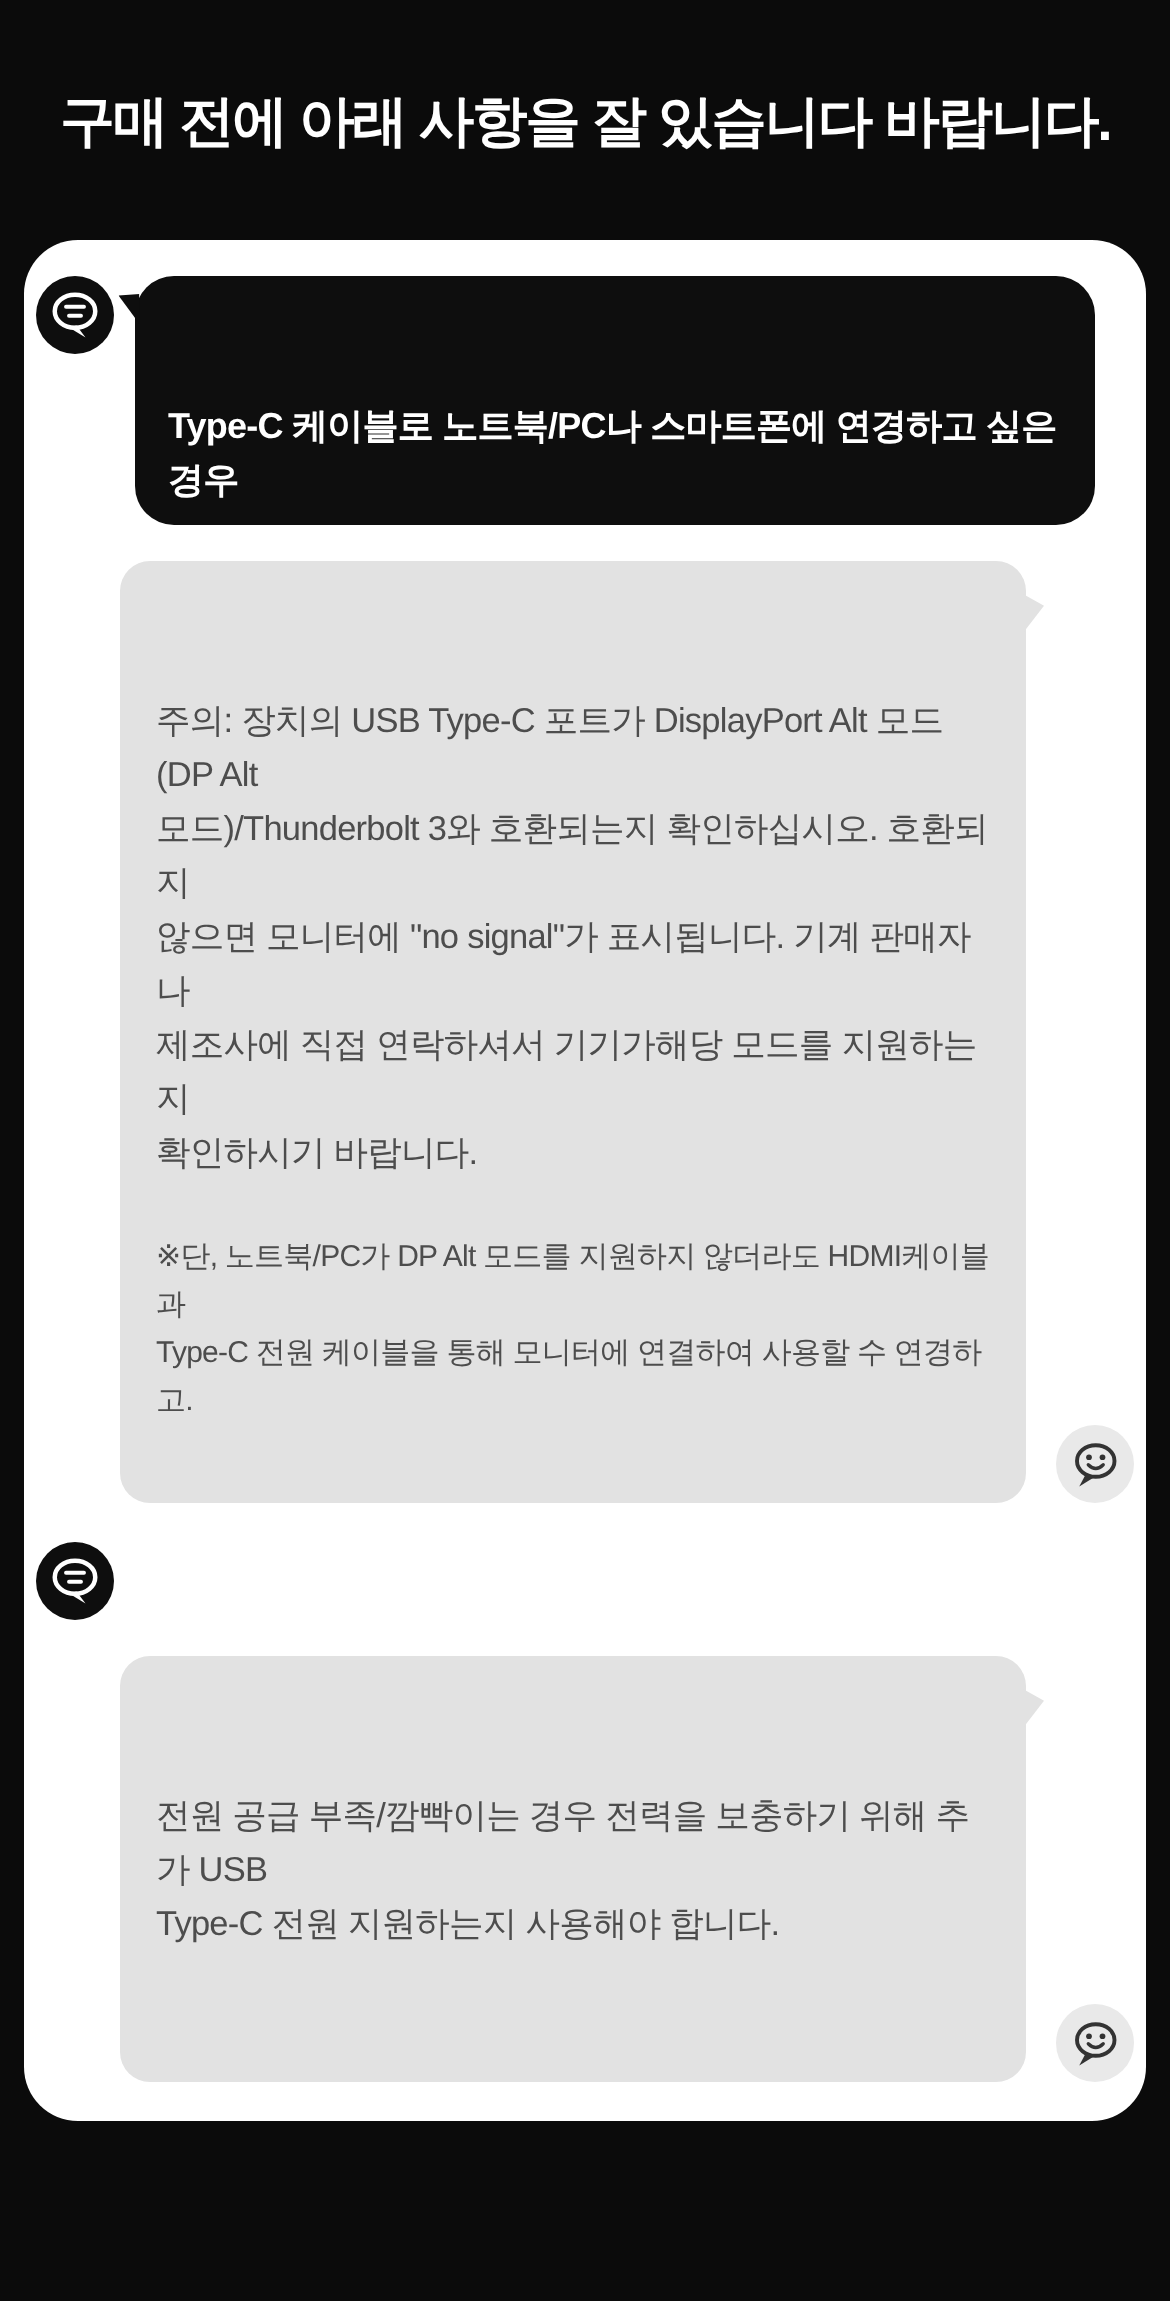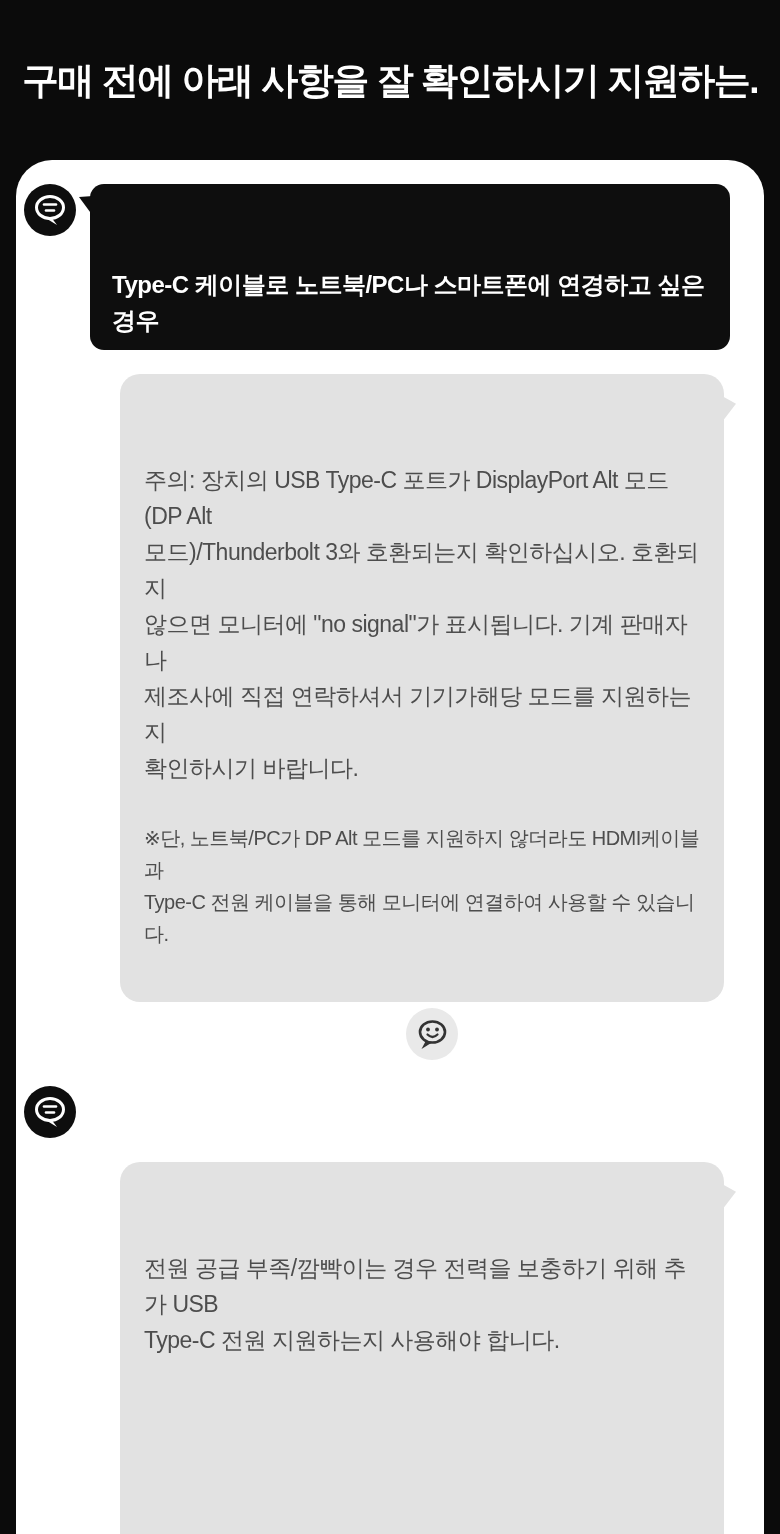--- a/index.html
+++ b/index.html
@@ -39,40 +39,39 @@
     margin-right:14px;
   }
   .q-bubble {
     position:relative;
     background:#0e0e0e;
     color:#ffffff;
     font-size:24px;
     font-weight:700;
     line-height:36px;
     letter-spacing:-0.5px;
-    border-radius:14px;
+    border-radius:26px;
     padding:11px 22px;
     white-space:pre-line;
     width:fit-content;
     max-width:640px;
   }
   .q-tail {
     position:absolute;
     left:-11px; top:12px;
     width:14px; height:20px;
     background:#0e0e0e;
     clip-path:polygon(0 5%, 100% 0, 100% 100%);
   }
   
   .a-row {
     display:flex;
-    align-items:center;
+    align-items:flex-end;
     padding-left:64px;
     margin-bottom:26px;
-    flex-direction:column;
   }
   .a-bubble {
     position:relative;
     background:#e2e2e2;
     color:#4d4d4d;
     font-size:23px;
     line-height:36px;
     letter-spacing:-0.5px;
     border-radius:20px;
     padding:16px 24px;
@@ -117,21 +116,21 @@
       <circle cx="26" cy="26" r="26" fill="#e9e9e9"></circle>
       <ellipse cx="26.5" cy="24" rx="12.5" ry="10.5" fill="none" stroke="#333333" stroke-width="2.6"></ellipse>
       <path d="M20 32.5 L15.5 41 L26 34.5 Z" fill="#333333"></path>
       <circle cx="22" cy="21.5" r="1.9" fill="#333333"></circle>
       <circle cx="31" cy="21.5" r="1.9" fill="#333333"></circle>
       <path d="M21.5 26.5 Q26.5 31.5 31.5 26.5" fill="none" stroke="#333333" stroke-width="2.2" stroke-linecap="round"></path>
     </g>
   </defs>
 </svg>
 
-<div class="page-title">구매 전에 아래 사항을 잘 확인하시기 지원하는.</div>
+<div class="page-title">구매 전에 아래 사항을 잘 있습니다 바랍니다.</div>
 
 <div class="card">
 
   <div class="q-row">
     <svg class="chat-icon" viewBox="0 0 52 52">
         <use href="#icon-chat-lines"></use>
       </svg>
     <div class="q-bubble">
       <span class="q-tail"></span>
       <span>Type-C 케이블로 노트북/PC나 스마트폰에 연경하고 싶은 경우</span>
@@ -139,21 +138,21 @@
   </div>
   <div class="a-row">
     <div class="a-bubble">
       <span class="a-tail"></span>
       <div>주의: 장치의 USB Type-C 포트가 DisplayPort Alt 모드 (DP Alt
 모드)/Thunderbolt 3와 호환되는지 확인하십시오. 호환되지
 않으면 모니터에 "no signal"가 표시됩니다. 기계 판매자나
 제조사에 직접 연락하셔서 기기가해당 모드를 지원하는지
 확인하시기 바랍니다.</div>
       <div class="a-note">※단, 노트북/PC가 DP Alt 모드를 지원하지 않더라도 HDMI케이블과
-Type-C 전원 케이블을 통해 모니터에 연결하여 사용할 수 있습니다.</div>
+Type-C 전원 케이블을 통해 모니터에 연결하여 사용할 수 연경하고.</div>
     </div>
     <svg class="smiley-icon" viewBox="0 0 52 52">
         <use href="#icon-chat-smiley"></use>
       </svg>
   </div>
 
   <div class="q-row">
     <svg class="chat-icon" viewBox="0 0 52 52">
         <use href="#icon-chat-lines"></use>
       </svg>

